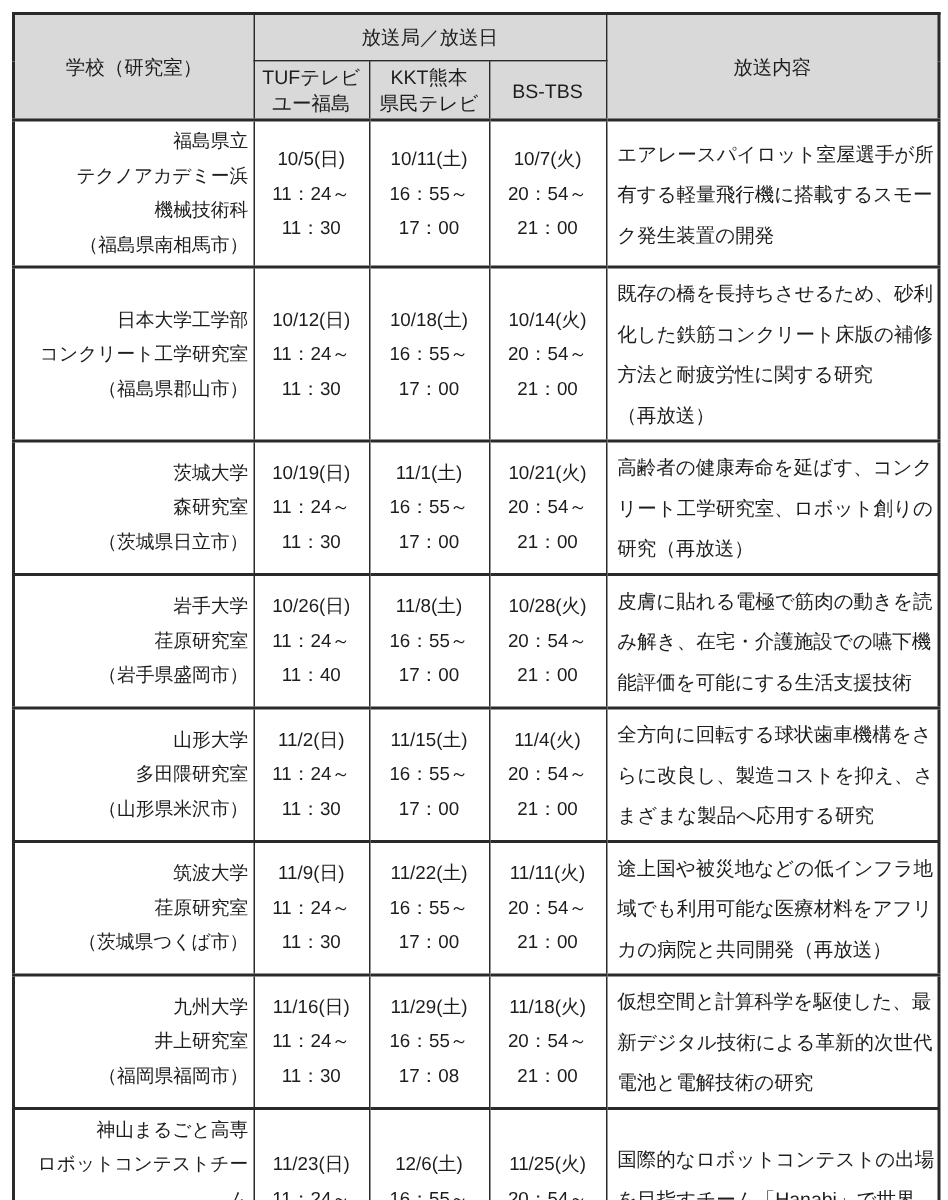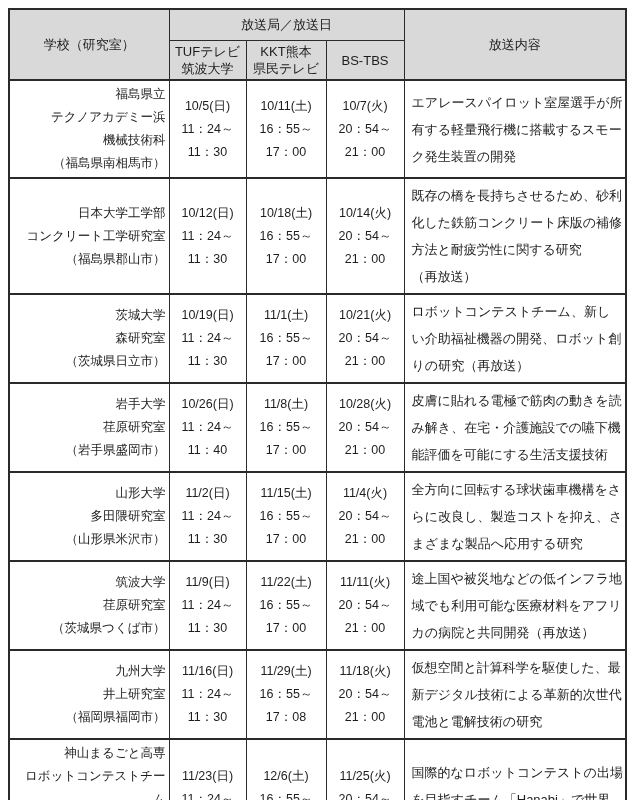--- a/index.html
+++ b/index.html
@@ -88,21 +88,21 @@
       <col style="width:222px">
     </colgroup>
     <thead>
       <tr>
         <th class="school-h" rowspan="2">学校（研究室）</th>
         <th class="group-h" colspan="3">放送局／放送日</th>
         <th class="content-h" rowspan="2">放送内容</th>
       </tr>
       <tr>
         <th class="station-h">TUFテレビ
-筑波大学</th>
+ユー福島</th>
         <th class="station-h">KKT熊本
 県民テレビ</th>
         <th class="station-h">BS-TBS</th>
       </tr>
     </thead>
     <tbody>
       <tr style="height:97px">
         <td class="school-cell">福島県立
 テクノアカデミー浜
 機械技術科
@@ -140,21 +140,21 @@
 （茨城県日立市）</td>
         <td class="date-cell">10/19(日)
 11：24～
 11：30</td>
         <td class="date-cell">11/1(土)
 16：55～
 17：00</td>
         <td class="date-cell">10/21(火)
 20：54～
 21：00</td>
-        <td class="content-cell">ロボットコンテストチーム、新しい介助福祉機器の開発、ロボット創りの研究（再放送）</td>
+        <td class="content-cell">高齢者の健康寿命を延ばす、コンクリート工学研究室、ロボット創りの研究（再放送）</td>
       </tr>
       <tr style="height:83px">
         <td class="school-cell">岩手大学
 荏原研究室
 （岩手県盛岡市）</td>
         <td class="date-cell">10/26(日)
 11：24～
 11：40</td>
         <td class="date-cell">11/8(土)
 16：55～

